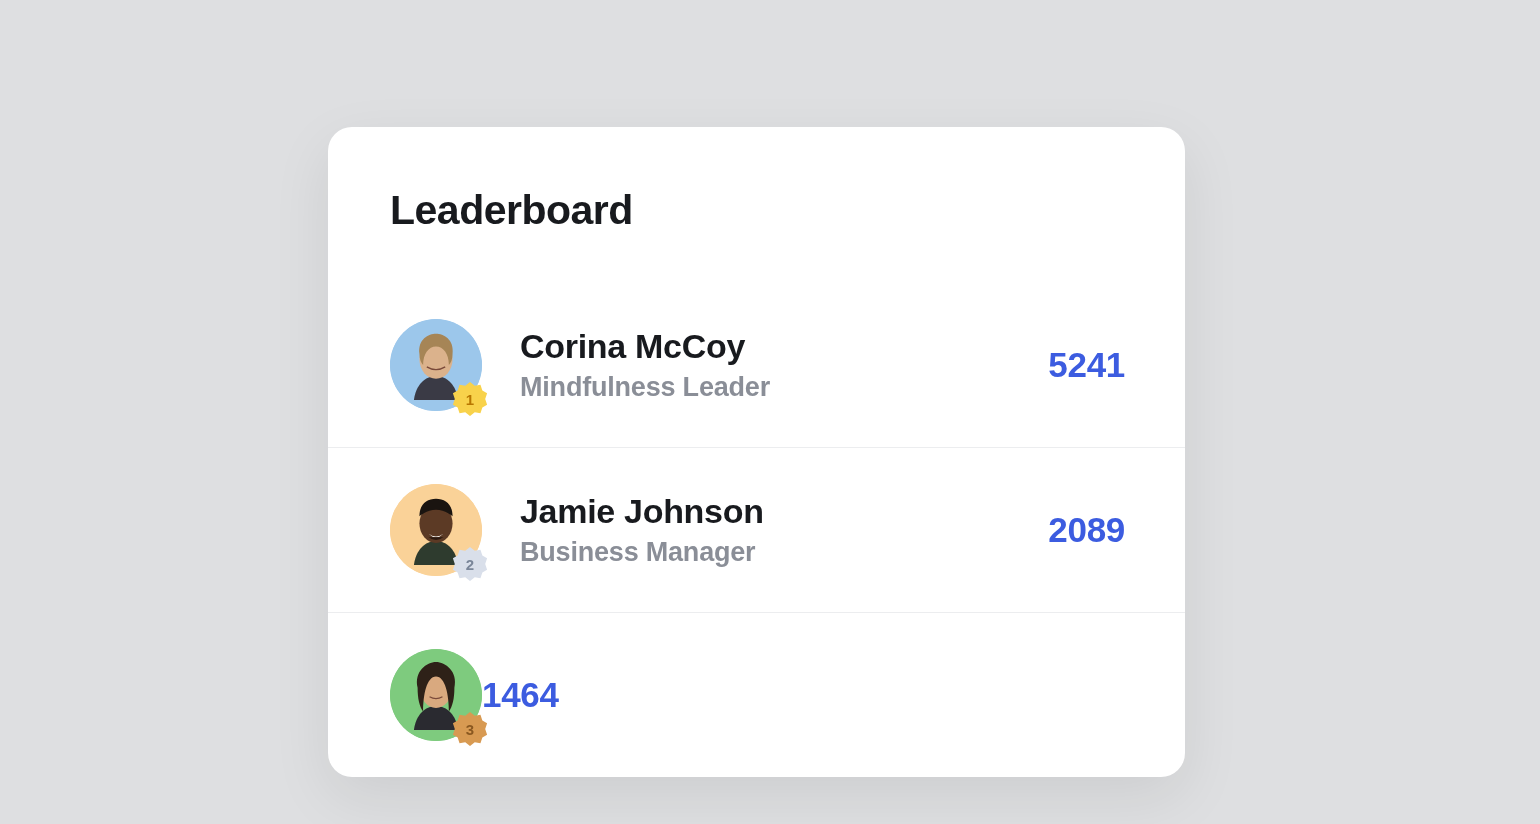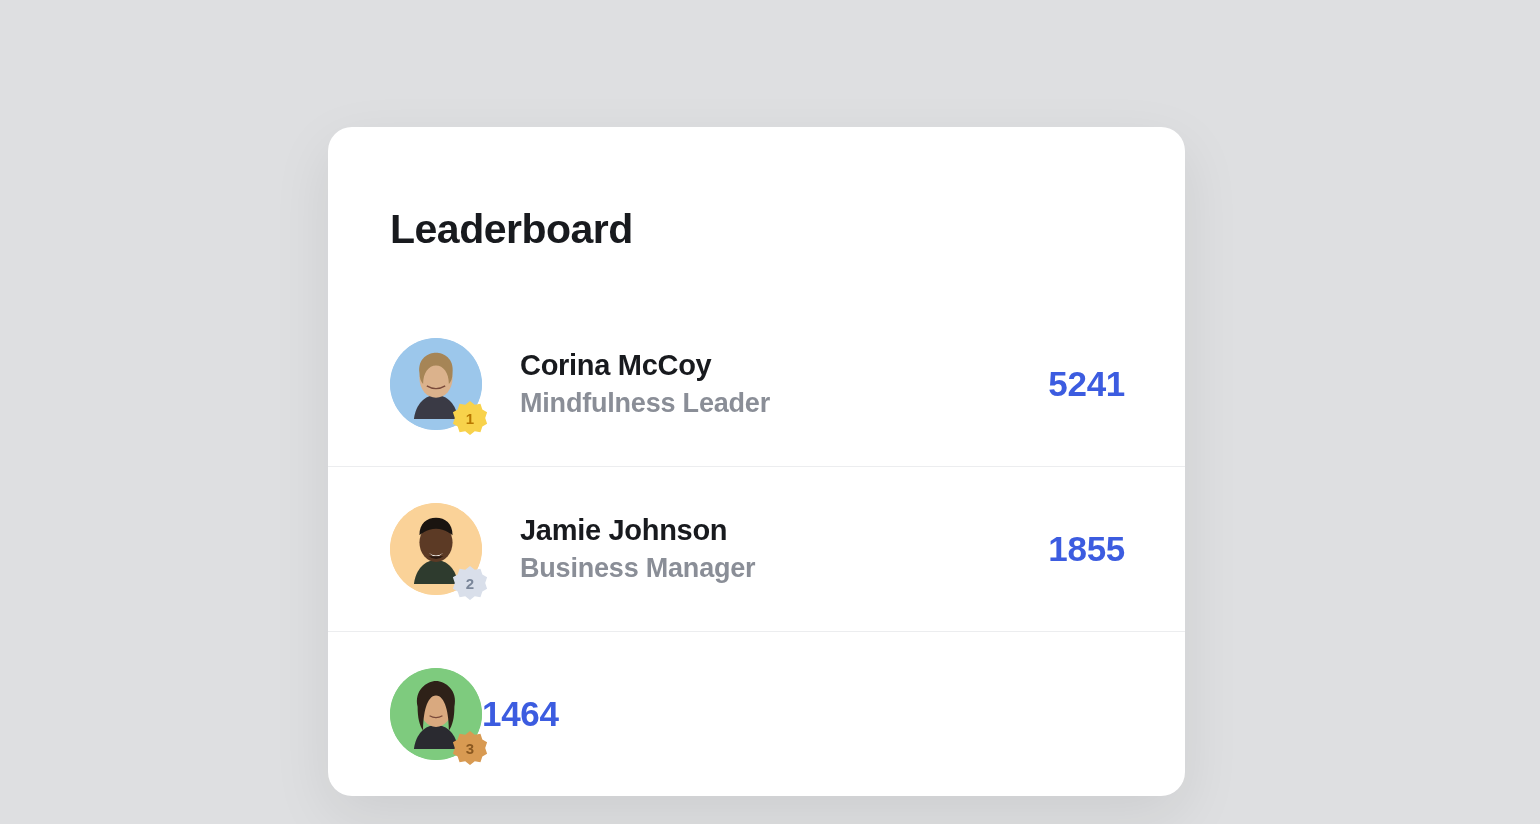--- a/index.html
+++ b/index.html
@@ -18,21 +18,21 @@
     }
     
     .card {
       position: absolute;
       left: 328px;
       top: 127px;
       width: 857px;
       background: #FFFFFF;
       border-radius: 24px;
       box-shadow: 0 20px 60px rgba(0,0,0,0.08);
-      padding-top: 79px;
+      padding-top: 60px;
     }
     
     .card-title {
       font-size: 41px;
       font-weight: 600;
       color: #181A1E;
       letter-spacing: -0.5px;
       padding-left: 62px;
       padding-bottom: 48px;
     }
@@ -108,21 +108,21 @@
     .rank-2-num { color:#7A8699; }
     .rank-3-bg { fill:#D89A52; }
     .rank-3-num { color:#8A5820; }
     
     .info {
       margin-left: 38px;
       flex: 1;
     }
     
     .name {
-      font-size: 29px;
+      font-size: 34px;
       font-weight: 600;
       color: #181A1E;
       letter-spacing: -0.3px;
       margin-bottom: 6px;
     }
     
     .role {
       font-size: 27px;
       font-weight: 700;
       color: #8A8E97;
@@ -185,21 +185,21 @@
         <svg class="rank-badge-bg" viewBox="0 0 40 40">
             <path class="rank-2-bg" d="M20 2 L25 6 L31 5 L33 11 L38 14 L36 20 L38 26 L33 29 L31 35 L25 34 L20 38 L15 34 L9 35 L7 29 L2 26 L4 20 L2 14 L7 11 L9 5 L15 6 Z"></path>
           </svg>
         <span class="rank-num rank-2-num">2</span>
       </div>
     </div>
     <div class="info">
       <div class="name">Jamie Johnson</div>
       <div class="role">Business Manager</div>
     </div>
-    <div class="score">1855</div>
+    <div class="score">2089</div>
   </div>
 
   <div class="row">
     <div class="avatar-wrap">
       <div class="avatar avatar-bg-3"></div>
       <div class="avatar-face">
         <svg viewBox="0 0 100 100">
           <circle cx="50" cy="50" r="50" fill="#7ECB7E"></circle>
           <path d="M50 62 C38 62 28 72 26 88 L74 88 C72 72 62 62 50 62 Z" fill="#2A2A30"></path>
           <ellipse cx="50" cy="44" rx="17" ry="20" fill="#D9A97F"></ellipse>

